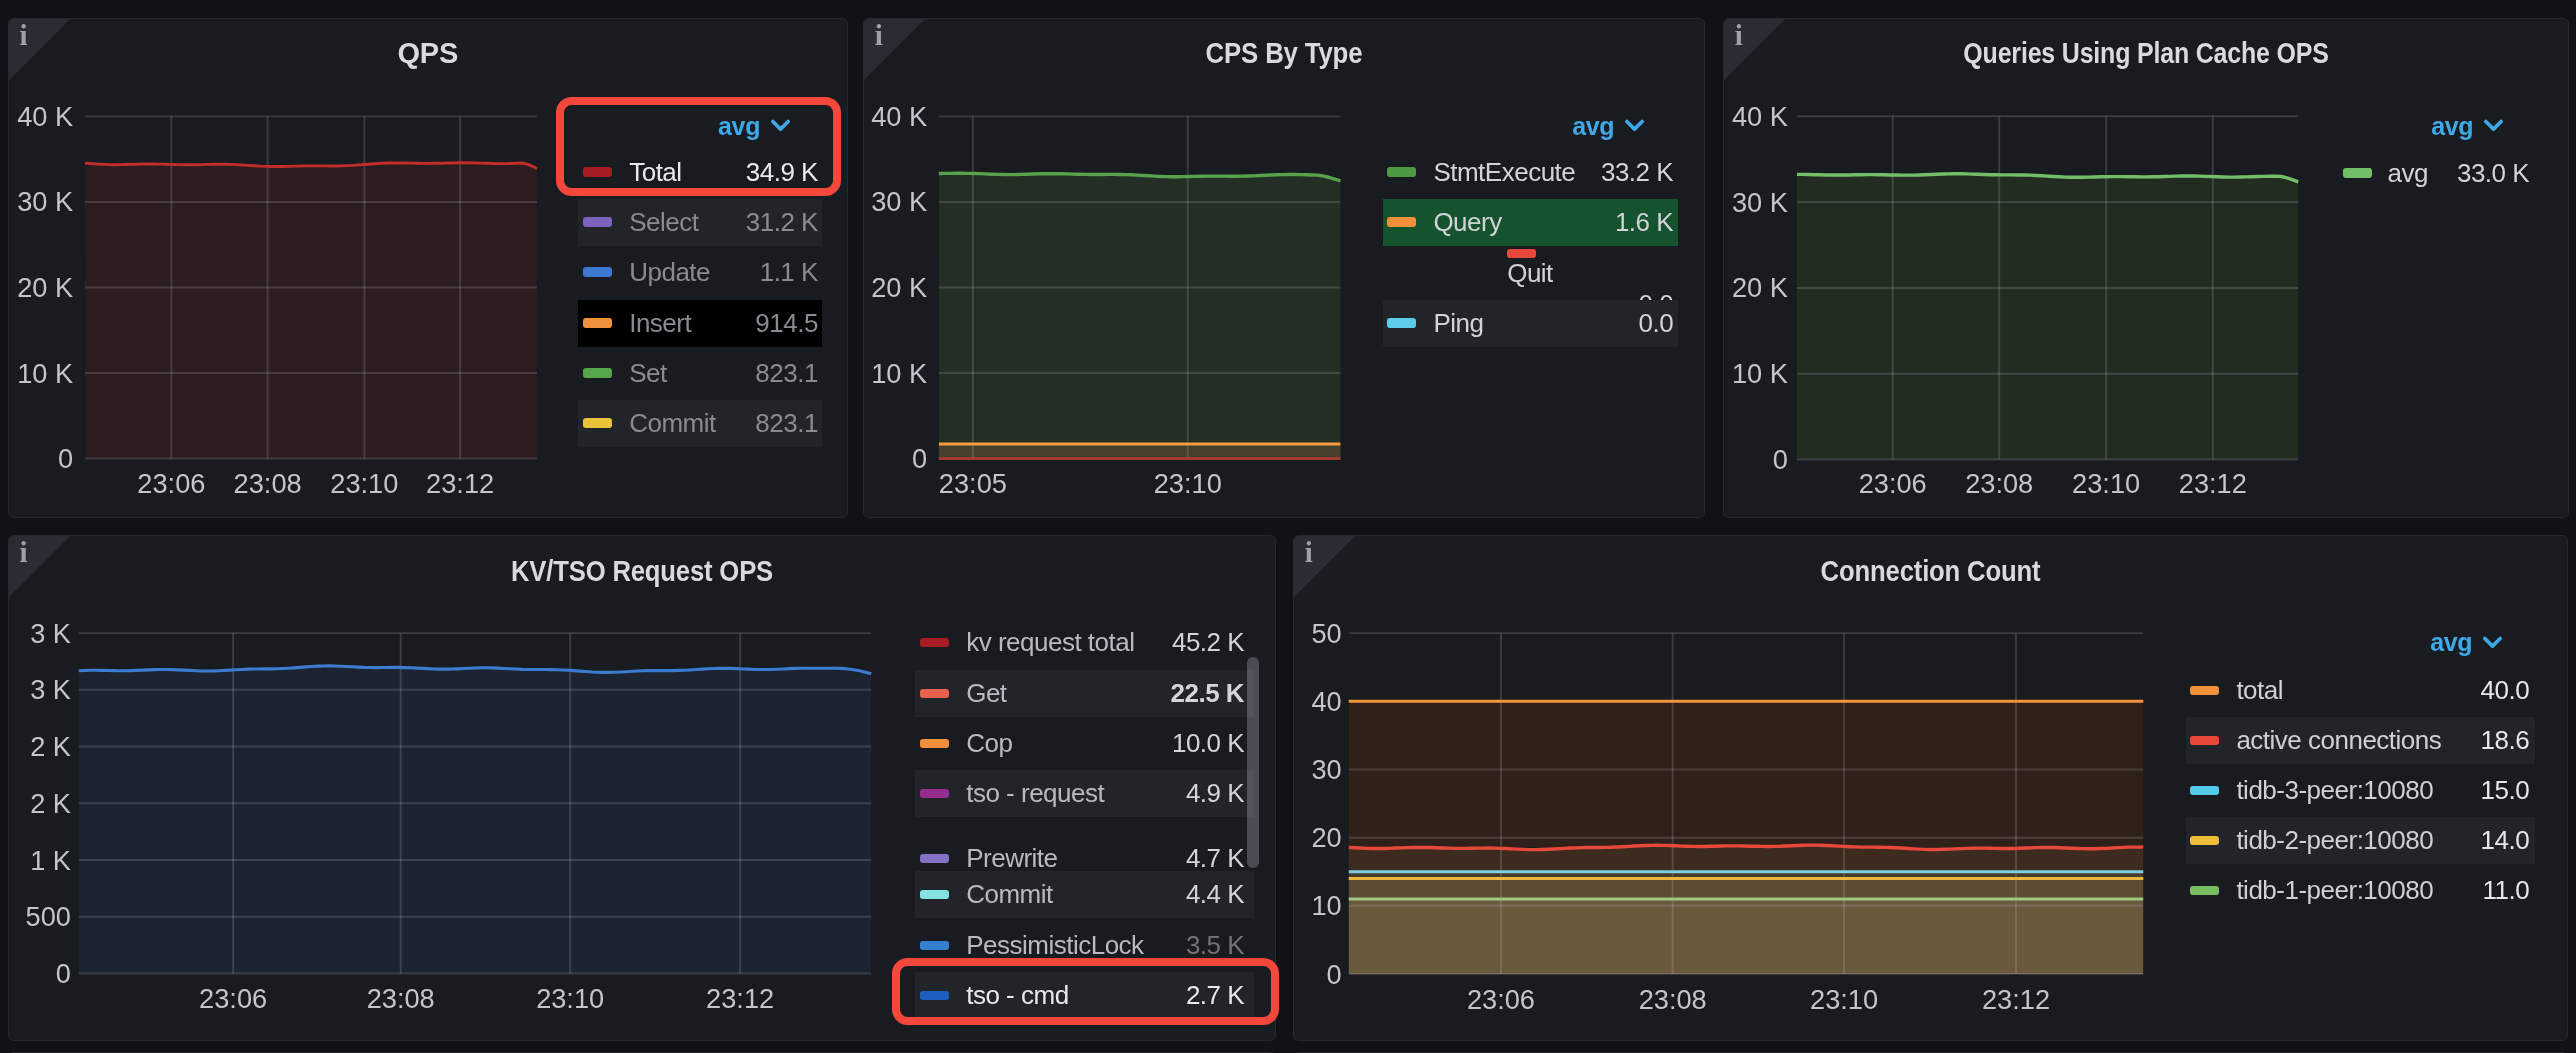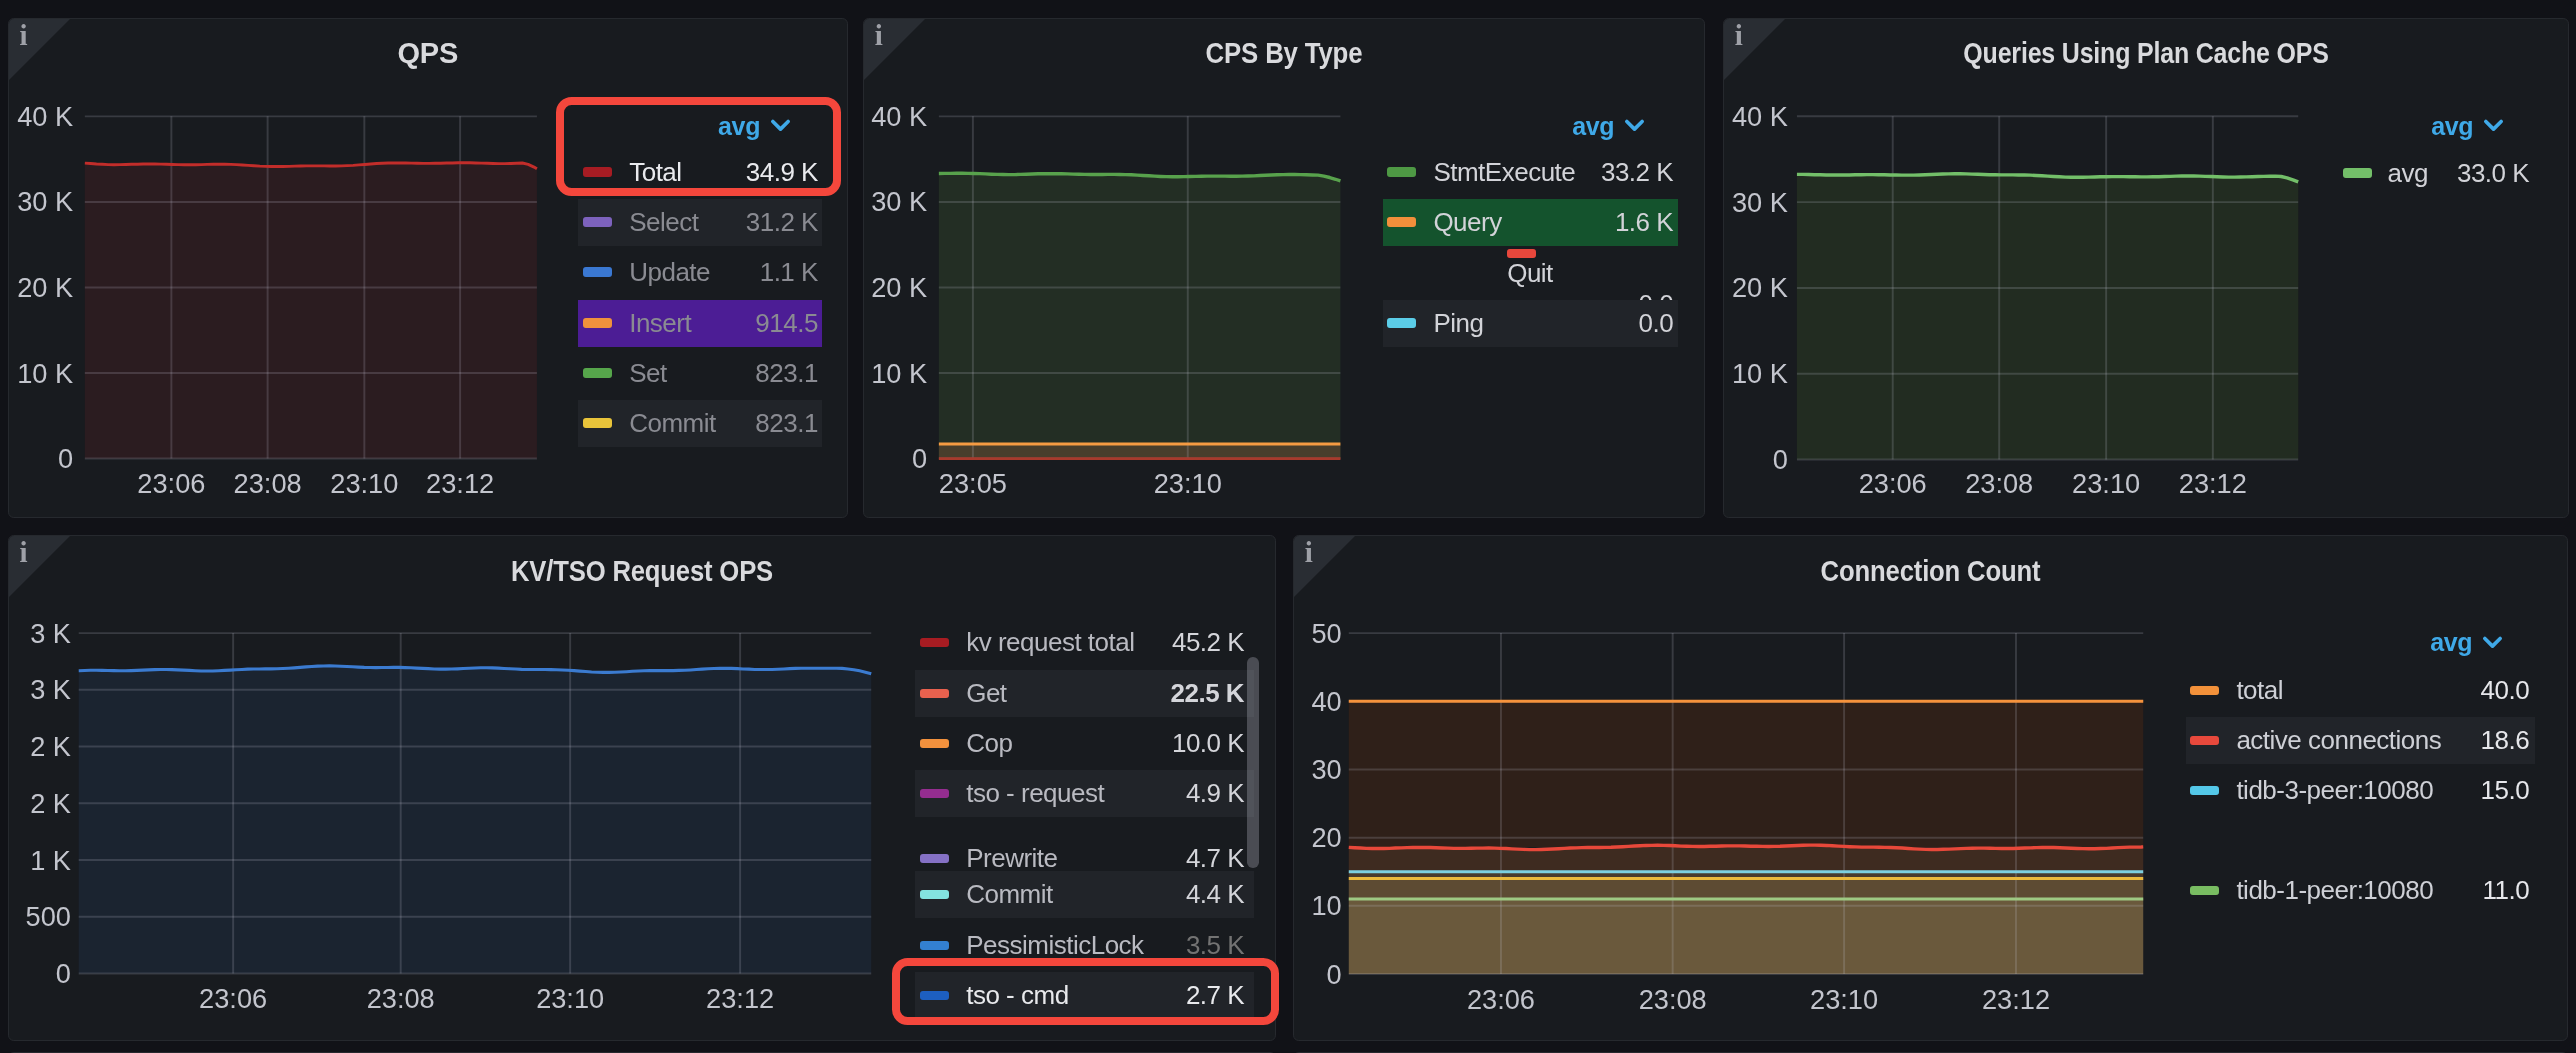--- a/index.html
+++ b/index.html
@@ -46,21 +46,21 @@
     <div style="position:absolute;left:569px;top:180px;width:244px;height:47px;background:#212429;display:flex;align-items:center;padding-left:4.9px;padding-right:3.9px;box-sizing:border-box;">
       <span style="width:29px;height:9.7px;border-radius:2.9px;background:#7d62bd;flex:none;margin-right:17.5px;"></span>
       <span style="font-size:26px;letter-spacing:-0.5px;color:#8a8b92;white-space:nowrap;">Select</span>
       <span style="margin-left:auto;font-size:26px;letter-spacing:-0.5px;color:#8a8b92;">31.2 K</span>
     </div>
     <div style="position:absolute;left:569px;top:230px;width:244px;height:47px;display:flex;align-items:center;padding-left:4.9px;padding-right:3.9px;box-sizing:border-box;">
       <span style="width:29px;height:9.7px;border-radius:2.9px;background:#3a78d2;flex:none;margin-right:17.5px;"></span>
       <span style="font-size:26px;letter-spacing:-0.5px;color:#8a8b92;white-space:nowrap;">Update</span>
       <span style="margin-left:auto;font-size:26px;letter-spacing:-0.5px;color:#8a8b92;">1.1 K</span>
     </div>
-    <div style="position:absolute;left:569px;top:281px;width:244px;height:47px;background:#4c1d95;display:flex;align-items:center;padding-left:4.9px;padding-right:3.9px;box-sizing:border-box;">
+    <div style="position:absolute;left:569px;top:281px;width:244px;height:47px;background:#000000;display:flex;align-items:center;padding-left:4.9px;padding-right:3.9px;box-sizing:border-box;">
       <span style="width:29px;height:9.7px;border-radius:2.9px;background:#f0913c;flex:none;margin-right:17.5px;"></span>
       <span style="font-size:26px;letter-spacing:-0.5px;color:#8a8b92;white-space:nowrap;">Insert</span>
       <span style="margin-left:auto;font-size:26px;letter-spacing:-0.5px;color:#8a8b92;">914.5</span>
     </div>
     <div style="position:absolute;left:569px;top:331px;width:244px;height:47px;display:flex;align-items:center;padding-left:4.9px;padding-right:3.9px;box-sizing:border-box;">
       <span style="width:29px;height:9.7px;border-radius:2.9px;background:#56a64b;flex:none;margin-right:17.5px;"></span>
       <span style="font-size:26px;letter-spacing:-0.5px;color:#8a8b92;white-space:nowrap;">Set</span>
       <span style="margin-left:auto;font-size:26px;letter-spacing:-0.5px;color:#8a8b92;">823.1</span>
     </div>
     <div style="position:absolute;left:569px;top:381px;width:244px;height:47px;background:#212429;display:flex;align-items:center;padding-left:4.9px;padding-right:3.9px;box-sizing:border-box;">
@@ -281,20 +281,25 @@
     <div style="position:absolute;left:892px;top:181px;width:349px;height:47px;background:#212429;display:flex;align-items:center;padding-left:3.9px;padding-right:5.8px;box-sizing:border-box;">
       <span style="width:29px;height:9.7px;border-radius:2.9px;background:#e8493c;flex:none;margin-right:17.5px;"></span>
       <span style="font-size:26px;letter-spacing:-0.5px;color:#ced0d6;white-space:nowrap;">active connections</span>
       <span style="margin-left:auto;font-size:26px;letter-spacing:-0.5px;color:#e6e7eb;">18.6</span>
     </div>
     <div style="position:absolute;left:892px;top:231px;width:349px;height:47px;display:flex;align-items:center;padding-left:3.9px;padding-right:5.8px;box-sizing:border-box;">
       <span style="width:29px;height:9.7px;border-radius:2.9px;background:#54c8e8;flex:none;margin-right:17.5px;"></span>
       <span style="font-size:26px;letter-spacing:-0.5px;color:#ced0d6;white-space:nowrap;">tidb-3-peer:10080</span>
       <span style="margin-left:auto;font-size:26px;letter-spacing:-0.5px;color:#e6e7eb;">15.0</span>
     </div>
+    <div style="position:absolute;left:892px;top:281px;width:349px;height:47px;background:#212429;display:flex;align-items:center;padding-left:3.9px;padding-right:5.8px;box-sizing:border-box;">
+      <span style="width:29px;height:9.7px;border-radius:2.9px;background:#ecbe38;flex:none;margin-right:17.5px;"></span>
+      <span style="font-size:26px;letter-spacing:-0.5px;color:#ced0d6;white-space:nowrap;">tidb-2-peer:10080</span>
+      <span style="margin-left:auto;font-size:26px;letter-spacing:-0.5px;color:#e6e7eb;">14.0</span>
+    </div>
     <div style="position:absolute;left:892px;top:331px;width:349px;height:47px;display:flex;align-items:center;padding-left:3.9px;padding-right:5.8px;box-sizing:border-box;">
       <span style="width:29px;height:9.7px;border-radius:2.9px;background:#79bd62;flex:none;margin-right:17.5px;"></span>
       <span style="font-size:26px;letter-spacing:-0.5px;color:#ced0d6;white-space:nowrap;">tidb-1-peer:10080</span>
       <span style="margin-left:auto;font-size:26px;letter-spacing:-0.5px;color:#e6e7eb;">11.0</span>
     </div>
   </div>
 <div style="position:absolute;left:7.8px;top:1052px;width:1268px;height:5.8px;background:#1c1f24;border:1.9px solid #26292e;border-bottom:none;border-radius:5.8px 5.8px 0 0;box-sizing:border-box;"></div>
 <div style="position:absolute;left:1293px;top:1052px;width:1275px;height:5.8px;background:#1c1f24;border:1.9px solid #26292e;border-bottom:none;border-radius:5.8px 5.8px 0 0;box-sizing:border-box;"></div>
 <div style="position:absolute;left:556px;top:97px;width:285px;height:99px;border:8.7px solid #f4473c;border-radius:15.6px;box-sizing:border-box;"></div>
 <div style="position:absolute;left:892px;top:958px;width:387px;height:67px;border:8.7px solid #f4473c;border-radius:15.6px;box-sizing:border-box;"></div>

